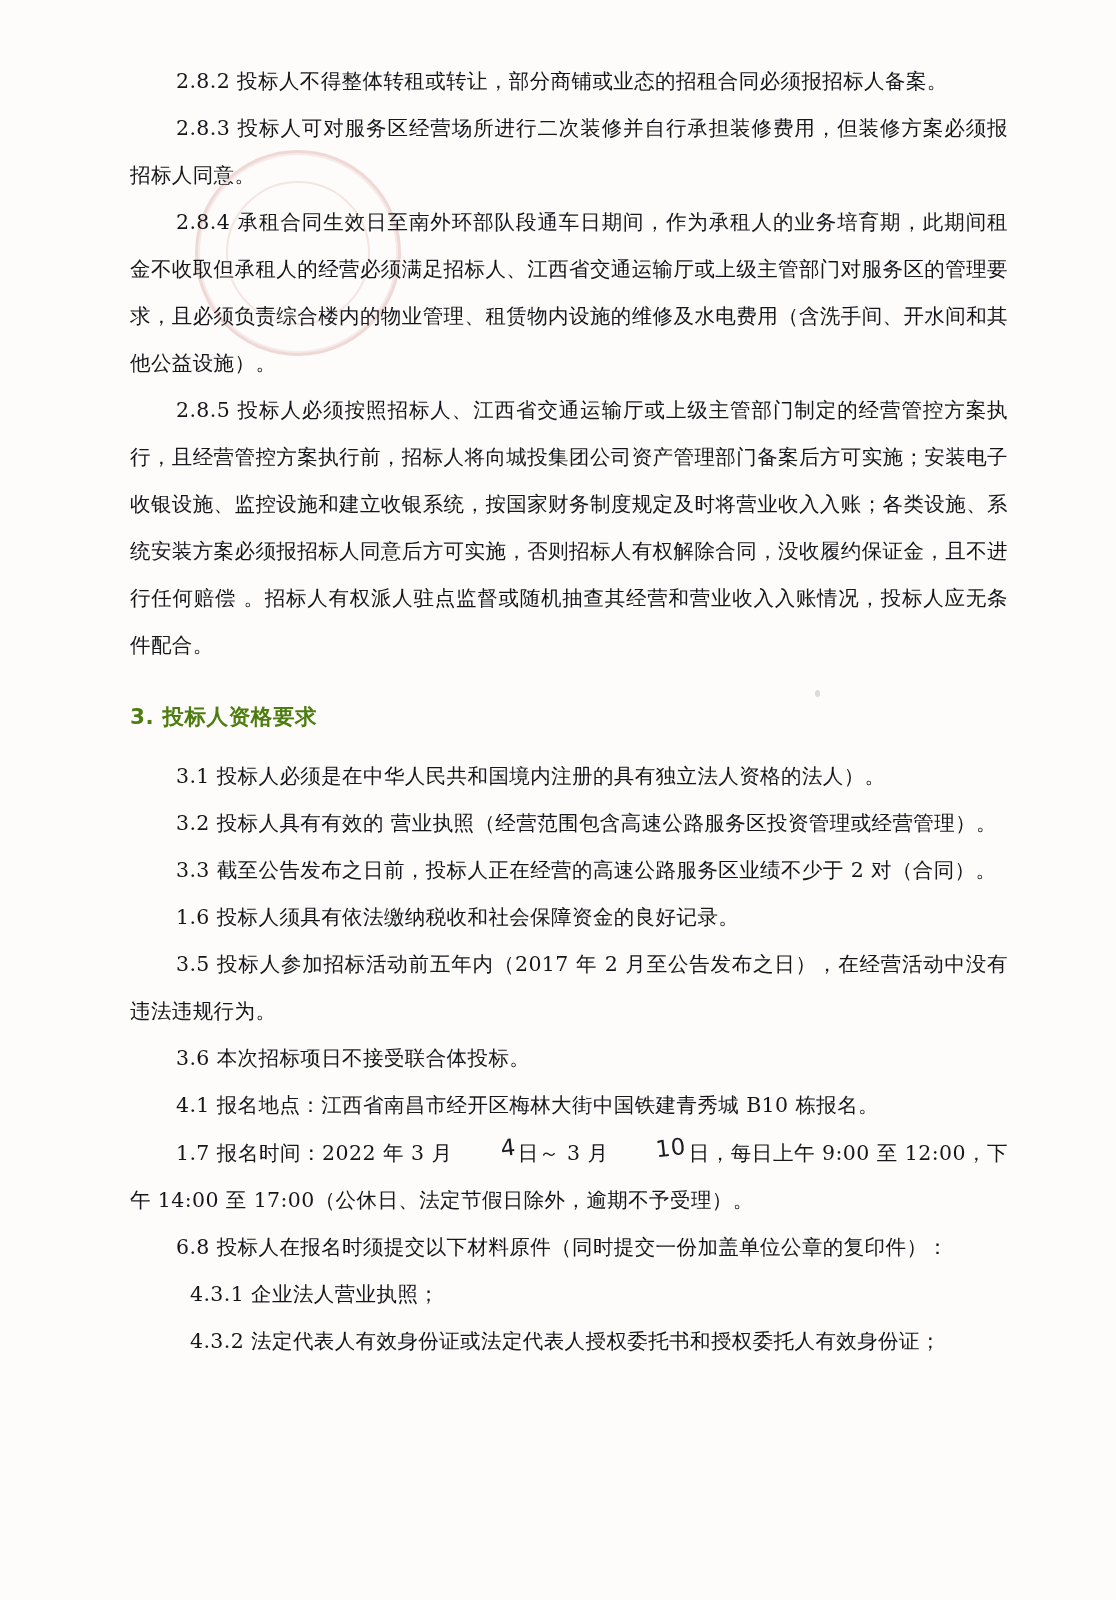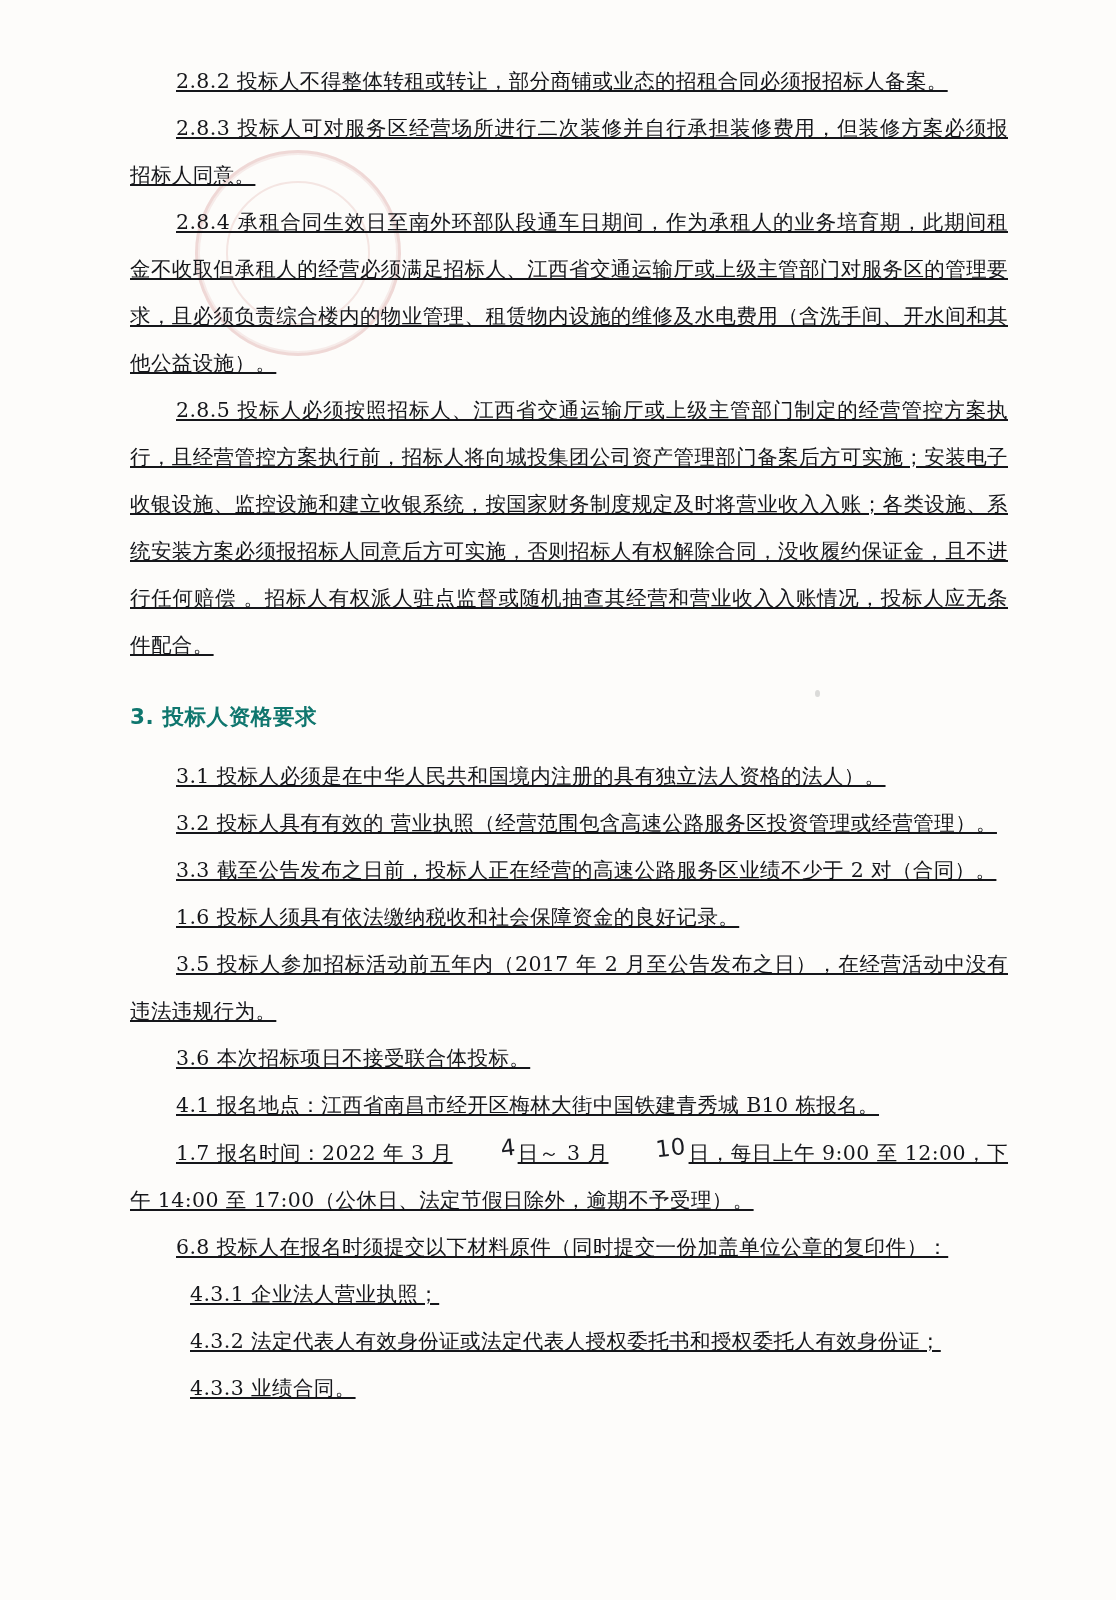--- a/index.html
+++ b/index.html
@@ -47,33 +47,32 @@
     top: 58px;
     width: 878px;
   }
   p {
     margin: 0 0 0 0;
     font-size: 20.5px;
     line-height: 47px;
     text-align: justify;
     letter-spacing: 0.4px;
     color: #15161a;
-    text-decoration: underline;
   }
   p.indent {
     text-indent: 46px;
   }
   h2 {
     margin: 0;
     font-family: "DejaVu Sans", "Liberation Sans", sans-serif;
     font-size: 21.5px;
     font-weight: bold;
     line-height: 52px;
     letter-spacing: 0.6px;
-    color: #0f766e;
+    color: #4d7c0f;
   }
   .h-gap-top { margin-top: 22px; }
   .h-gap-bot { margin-bottom: 10px; }
   .sub-indent { text-indent: 60px; }
   
   .hand {
     font-family: "DejaVu Sans", "Liberation Sans", sans-serif;
     font-size: 23px;
     color: #1b1c22;
     display: inline-block;
@@ -114,16 +113,15 @@
 
 
     <p class="indent">4.1 报名地点：江西省南昌市经开区梅林大街中国铁建青秀城 B10 栋报名。</p>
 
     <p class="indent"><span>1.7 报名时间：2022 年 3 月</span><span class="hand">4</span><span>日～ 3 月</span><span class="hand">10</span><span>日，每日上午 9:00 至 12:00，下午 14:00 至 17:00（公休日、法定节假日除外，逾期不予受理）。</span></p>
 
     <p class="indent">6.8 投标人在报名时须提交以下材料原件（同时提交一份加盖单位公章的复印件）：</p>
 
     <p class="sub-indent">4.3.1 企业法人营业执照；</p>
     <p class="sub-indent">4.3.2 法定代表人有效身份证或法定代表人授权委托书和授权委托人有效身份证；</p>
-    <p class="sub-indent">4.3.3 业绩合同。</p>
 
   </div>
 </div>
 
 </body></html>

